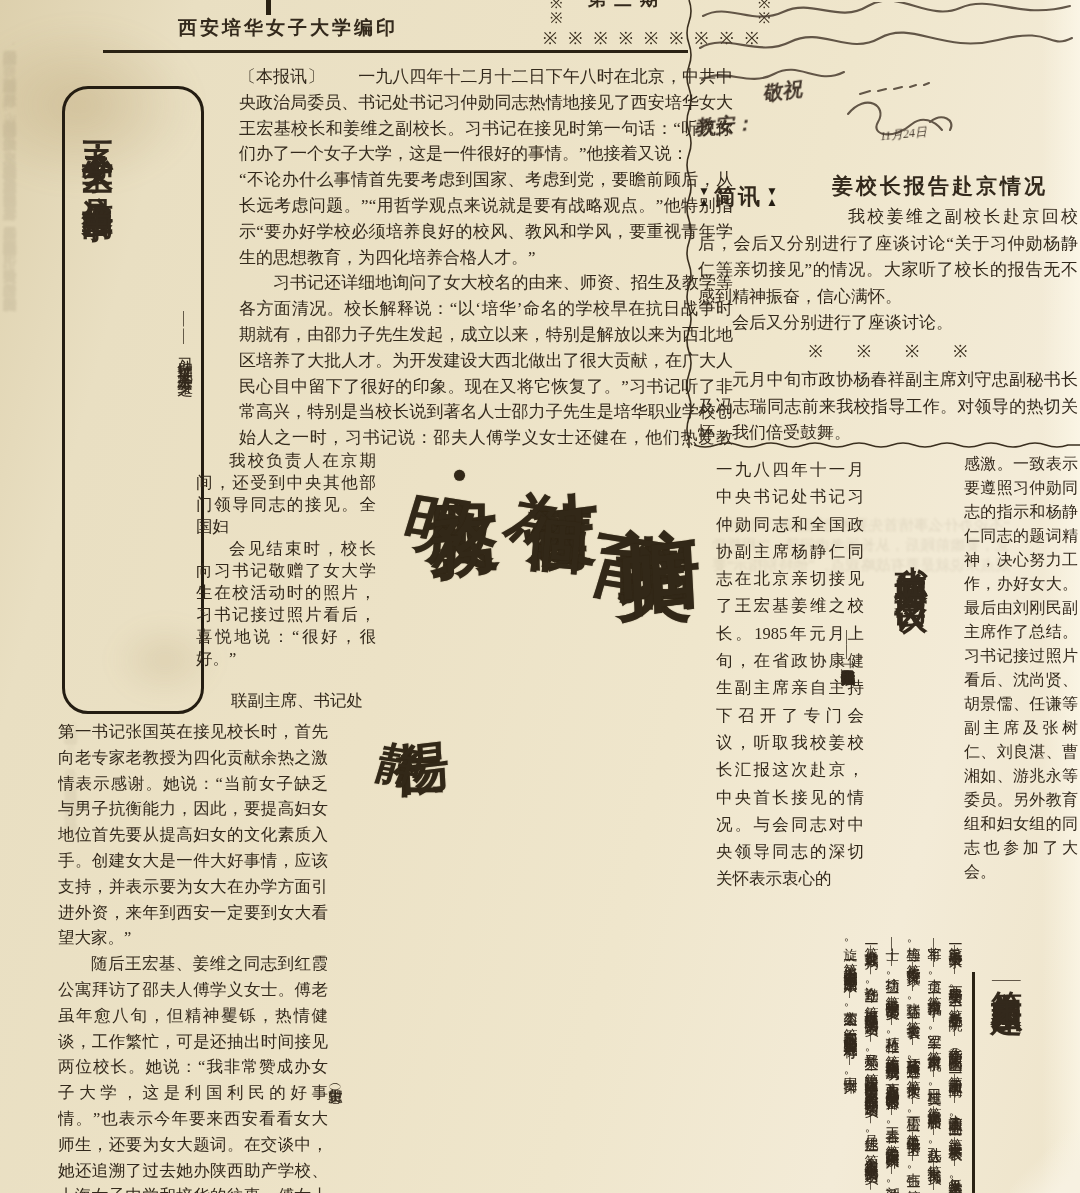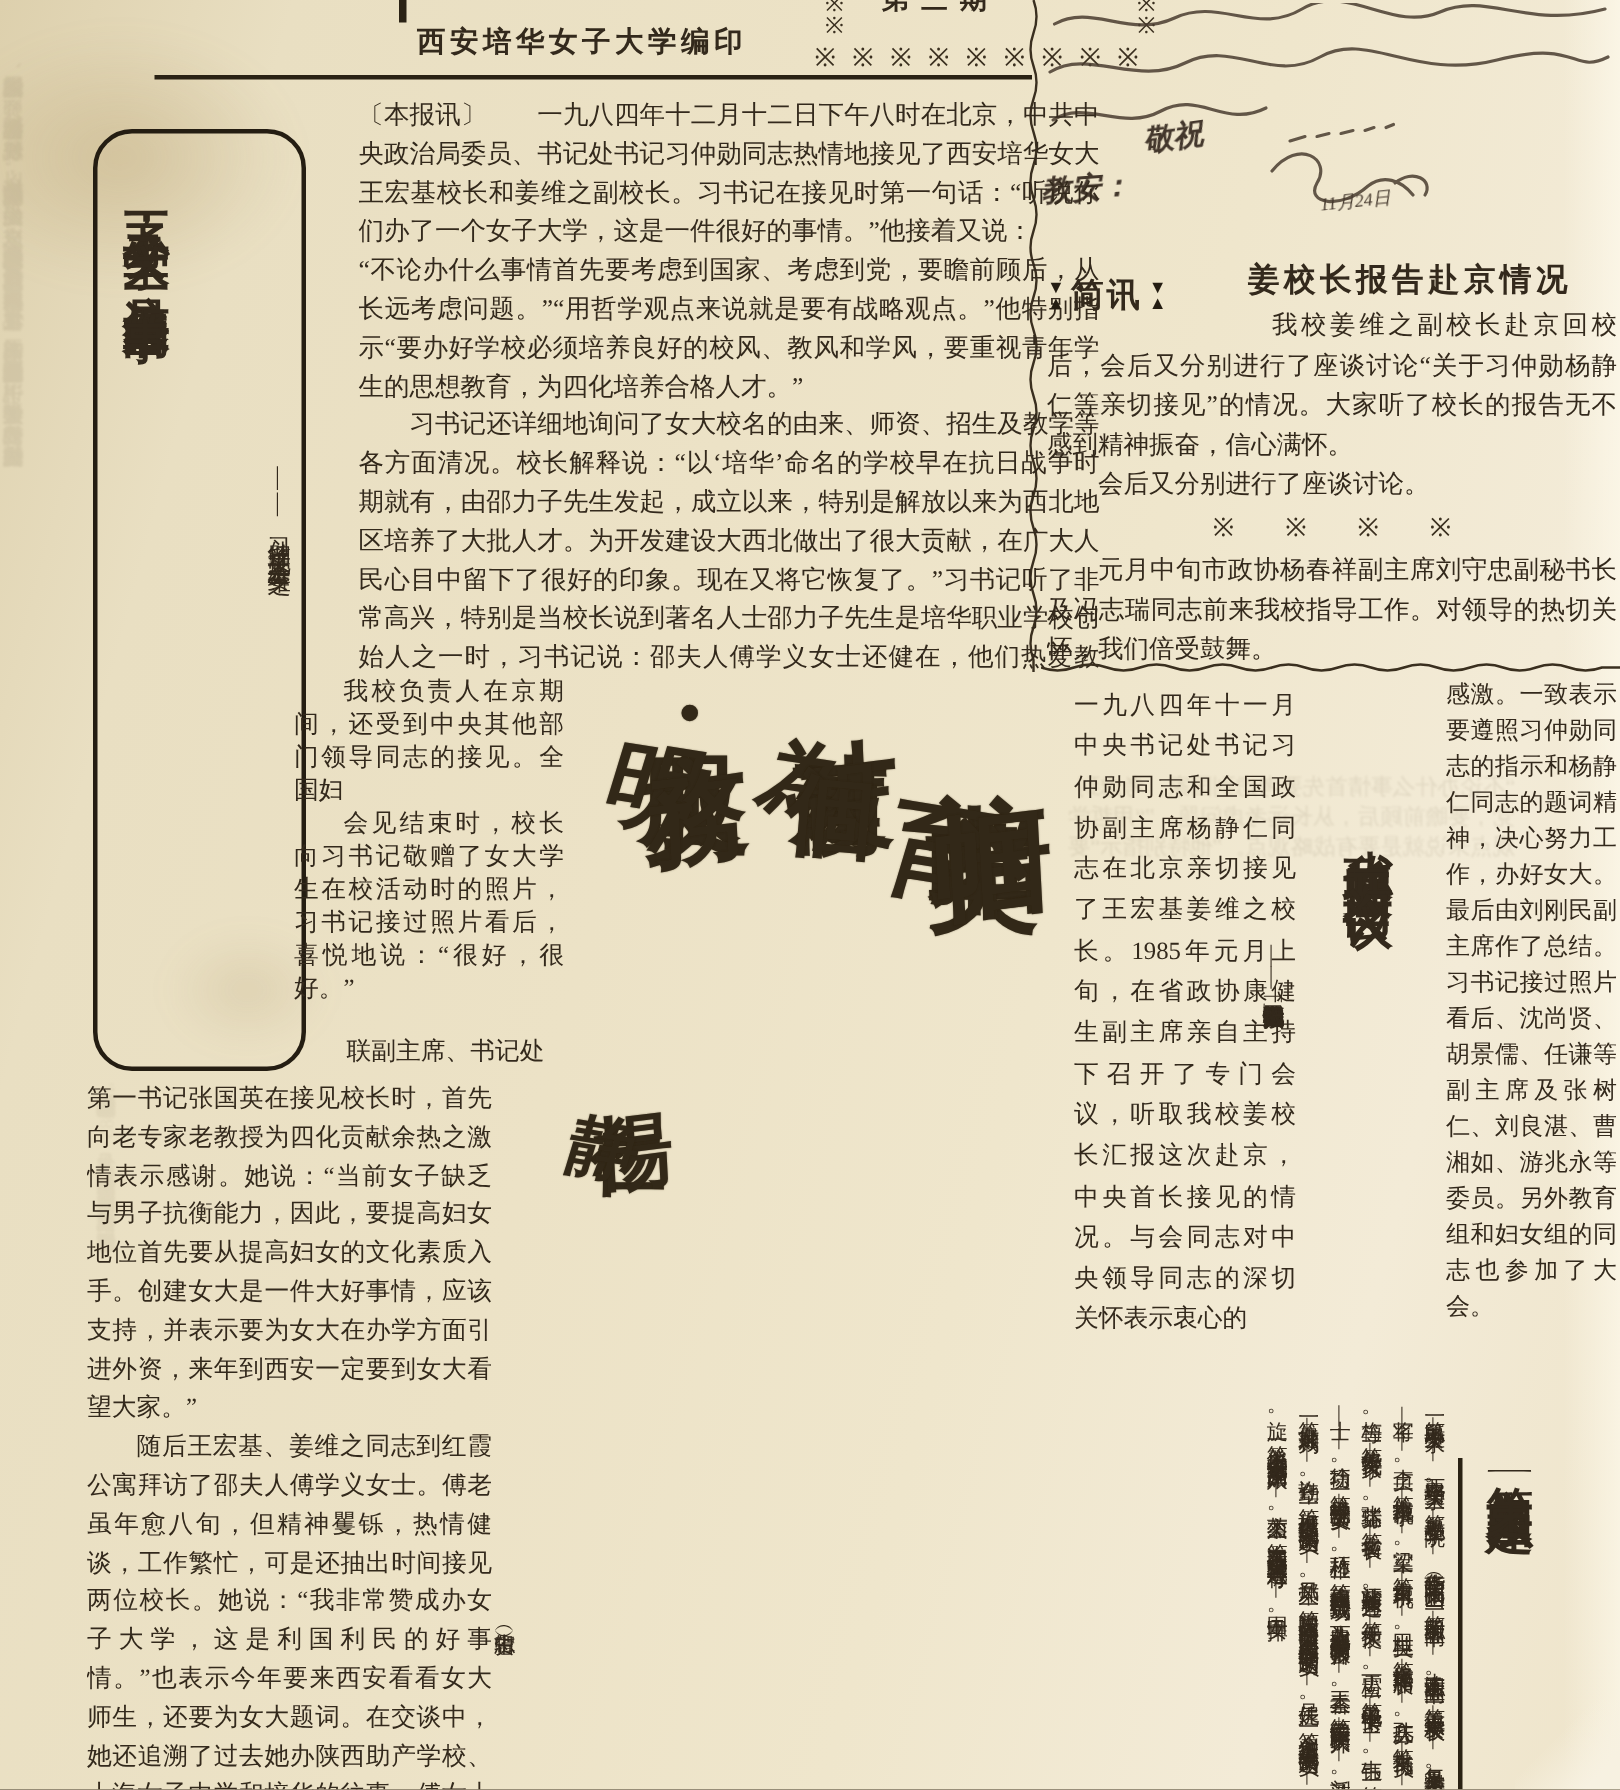--- a/index.html
+++ b/index.html
@@ -39,21 +39,21 @@
   <div class="abs ghost mirror" style="left:700px;top:515px;width:310px;height:58px;font-size:15px;line-height:20px;">“不论办什么事情首先要考虑到国家、考虑到党，要瞻前顾后，从长远考虑问题。”“用哲学观点来说就是要有战略观点。”他特别指示“要办好学校必须培养良好的校风、教风和学风，要重视青年学生的思想教育，为四化培养合格人才。”</div>
   <div class="abs ghost vtext mirror" style="left:62px;top:720px;width:120px;height:440px;font-size:13px;line-height:18px;opacity:.07;">一九八四年十一月中央书记处书记习仲勋同志和全国政协副主席杨静仁同志在北京亲切接见了王宏基姜维之校长。1985年元月上旬，在省政协康健生副主席亲自主持下召开了专门会议，听取我校姜校长汇报这次赴京，中央首长接见的情况。与会同志对中央领导同志的深切关怀表示衷心的</div>
 
   <div class="abs rule" style="left:266px;top:0;width:5px;height:15px;"></div>
   <div class="abs" style="left:588px;top:-13px;width:140px;font-size:18px;letter-spacing:8px;font-weight:bold;">第三期</div>
   <div class="abs star" style="left:550px;top:-4px;font-size:15px;line-height:15px;white-space:pre;letter-spacing:0;">※
 ※</div>
   <div class="abs star" style="left:758px;top:-4px;font-size:15px;line-height:15px;white-space:pre;letter-spacing:0;">※
 ※</div>
   <div class="abs star" style="left:543px;top:26px;font-size:17px;">※※※※※※※※※</div>
-  <div class="abs" style="left:178px;top:15px;width:420px;font-size:19px;font-weight:bold;letter-spacing:3px;text-align:center;">西安培华女子大学编印</div>
+  <div class="abs" style="left:178px;top:15px;width:420px;font-size:19px;font-weight:bold;letter-spacing:3px;">西安培华女子大学编印</div>
   <div class="abs rule" style="left:103px;top:50px;width:585px;height:3px;"></div>
 
   <svg class="abs" style="left:684px;top:0;" width="10" height="448" viewBox="0 0 10 448">
     <path d="M5 0 Q 9 11 5 22 T 5 44 T 5 66 T 5 88 T 5 110 T 5 132 T 5 154 T 5 176 T 5 198 T 5 220 T 5 242 T 5 264 T 5 286 T 5 308 T 5 330 T 5 352 T 5 374 T 5 396 T 5 418 T 5 440 L 5 448" fill="none" stroke="#3a2f1f" stroke-width="1.6"></path>
   </svg>
 
   <svg class="abs" style="left:698px;top:2px;" width="380" height="150" viewBox="0 0 380 150">
     <g fill="none" stroke="#4a3d30" stroke-width="2.1" stroke-linecap="round" opacity=".85">
       <path d="M5 14 C 30 0, 55 24, 85 10 S 140 22, 170 4 S 230 20, 262 6 S 320 18, 372 4"></path>
       <path d="M2 46 C 28 30, 60 56, 92 40 S 150 54, 182 36 S 245 52, 300 38 S 350 48, 374 36"></path>

